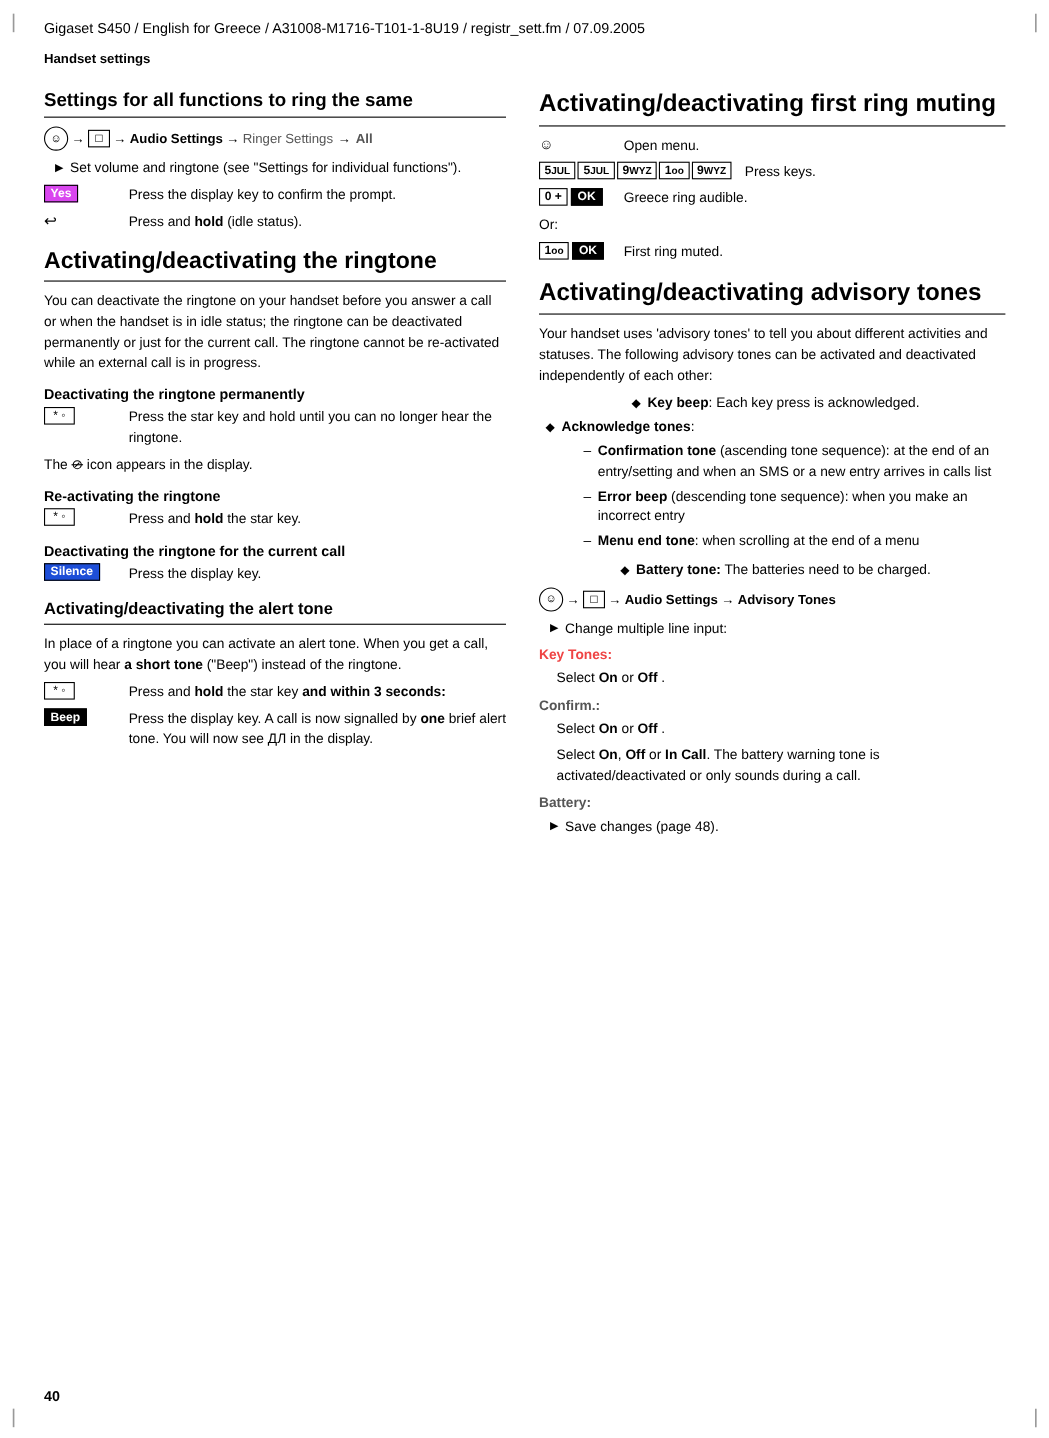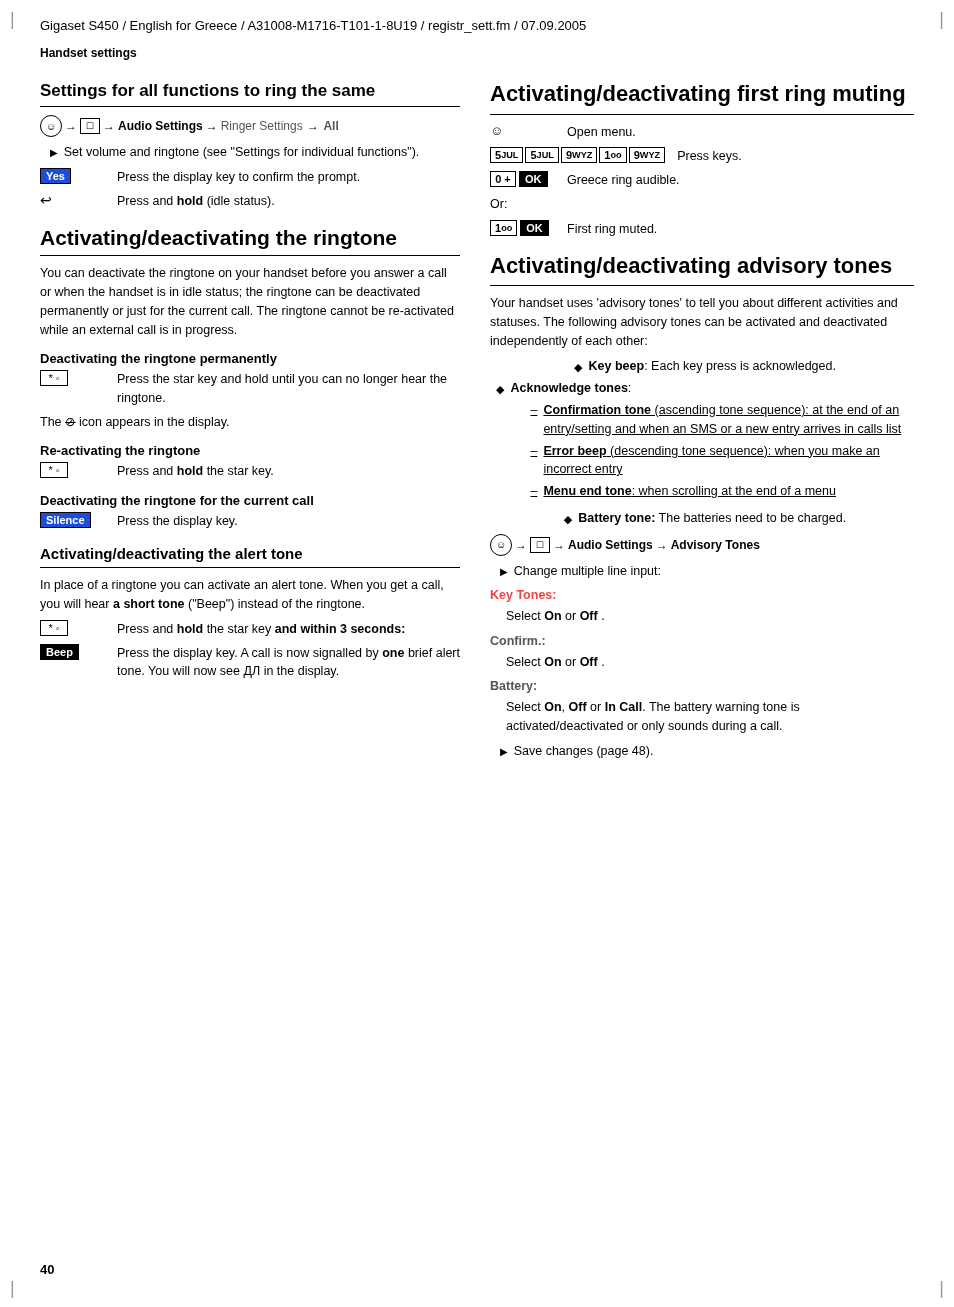--- a/index.html
+++ b/index.html
@@ -164,21 +164,20 @@
     .diamond-list > li::before {
       content: "◆";
       font-size: 11px;
       margin-top: 2px;
       flex-shrink: 0;
     }
     .dash-list {
       list-style: none;
       padding-left: 20px;
       margin-bottom: 4px;
-      text-decoration: underline;
     }
     .dash-list li {
       font-size: 12.5px;
       line-height: 1.5;
       display: flex;
       gap: 6px;
       margin-bottom: 3px;
     }
     .dash-list li::before {
       content: "–";
@@ -192,21 +191,21 @@
       justify-content: center;
       border: 1.5px solid #000;
       padding: 1px 4px;
       font-size: 11px;
       font-weight: bold;
       min-width: 26px;
       min-height: 16px;
       background: #fff;
     }
     .key-box-yes {
-      background: #1d4ed8;
+      background: #d946ef;
       color: #fff;
       border: 1.5px solid #000;
       padding: 1px 5px;
       font-size: 11px;
       font-weight: bold;
     }
     .key-box-silence {
       background: #1d4ed8;
       color: #fff;
       border: 1.5px solid #000;
@@ -518,24 +517,24 @@
       <p style="font-weight:bold; color:#ef4444; margin-bottom:2px;">Key Tones:</p>
       <p style="padding-left: 16px;">
         Select <b>On</b> or <b>Off</b> .
       </p>
 
       <p style="font-weight:bold; color:#555; margin-bottom:2px;">Confirm.:</p>
       <p style="padding-left: 16px;">
         Select <b>On</b> or <b>Off</b> .
       </p>
 
-      <p style="font-weight:bold; color:#555; margin-bottom:2px;">Battery:</p>
       <p style="padding-left: 16px;">
         Select <b>On</b>, <b>Off</b> or <b>In Call</b>. The battery warning tone is activated/deactivated or only sounds during a call.
       </p>
+      <p style="font-weight:bold; color:#555; margin-bottom:2px;">Battery:</p>
 
       <ul class="bullet-list">
         <li>
           <span>Save changes (page 48).</span>
         </li>
       </ul>
 
     </div>
 
   </div>

